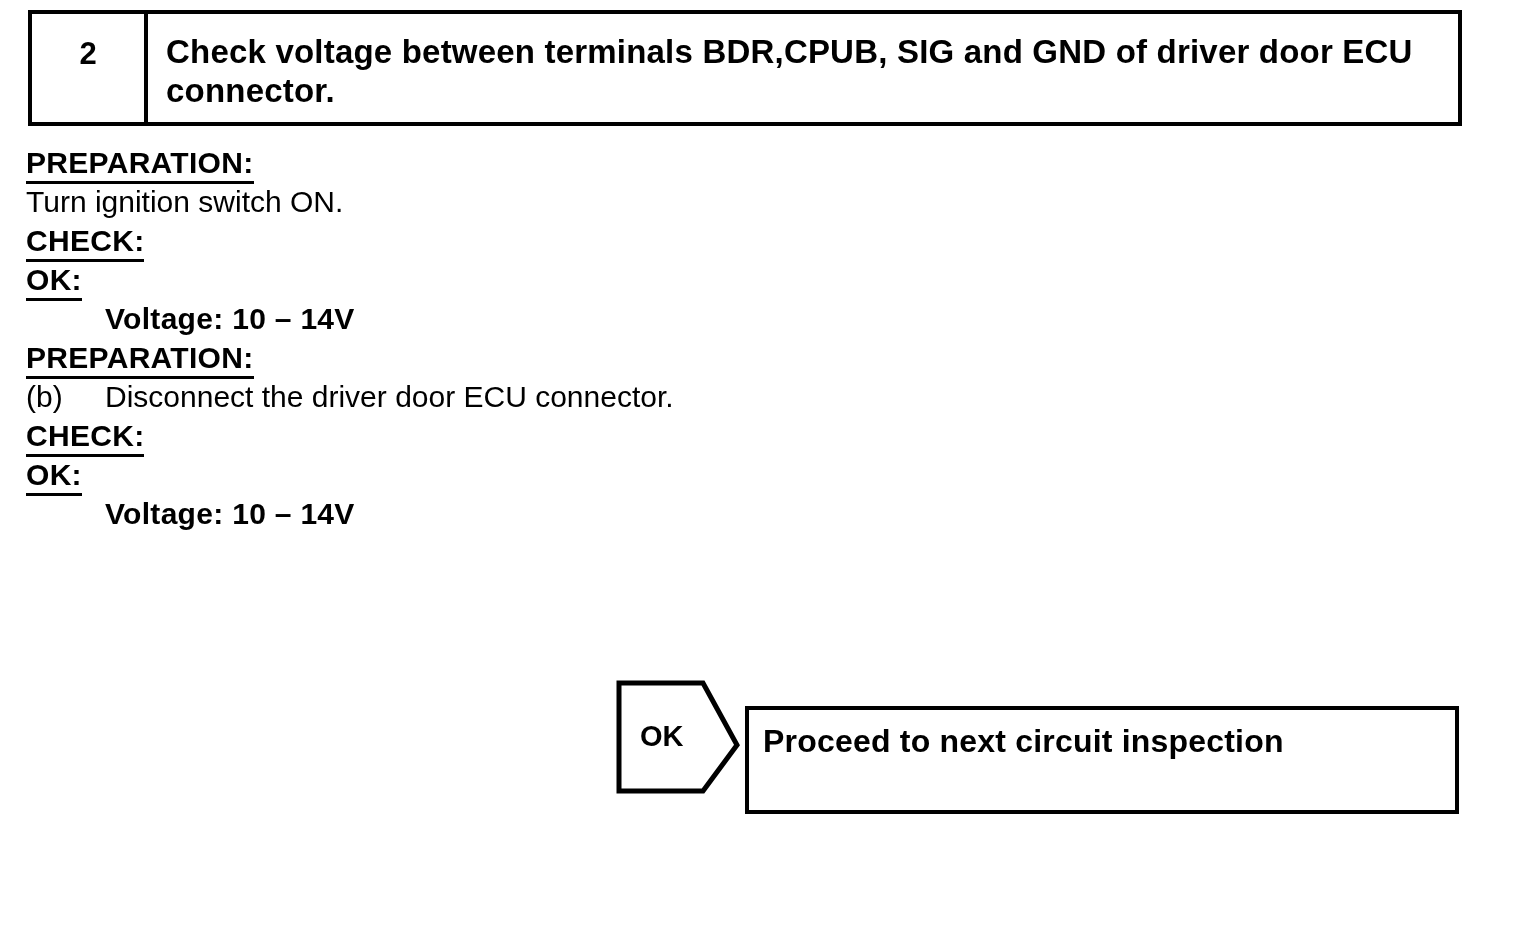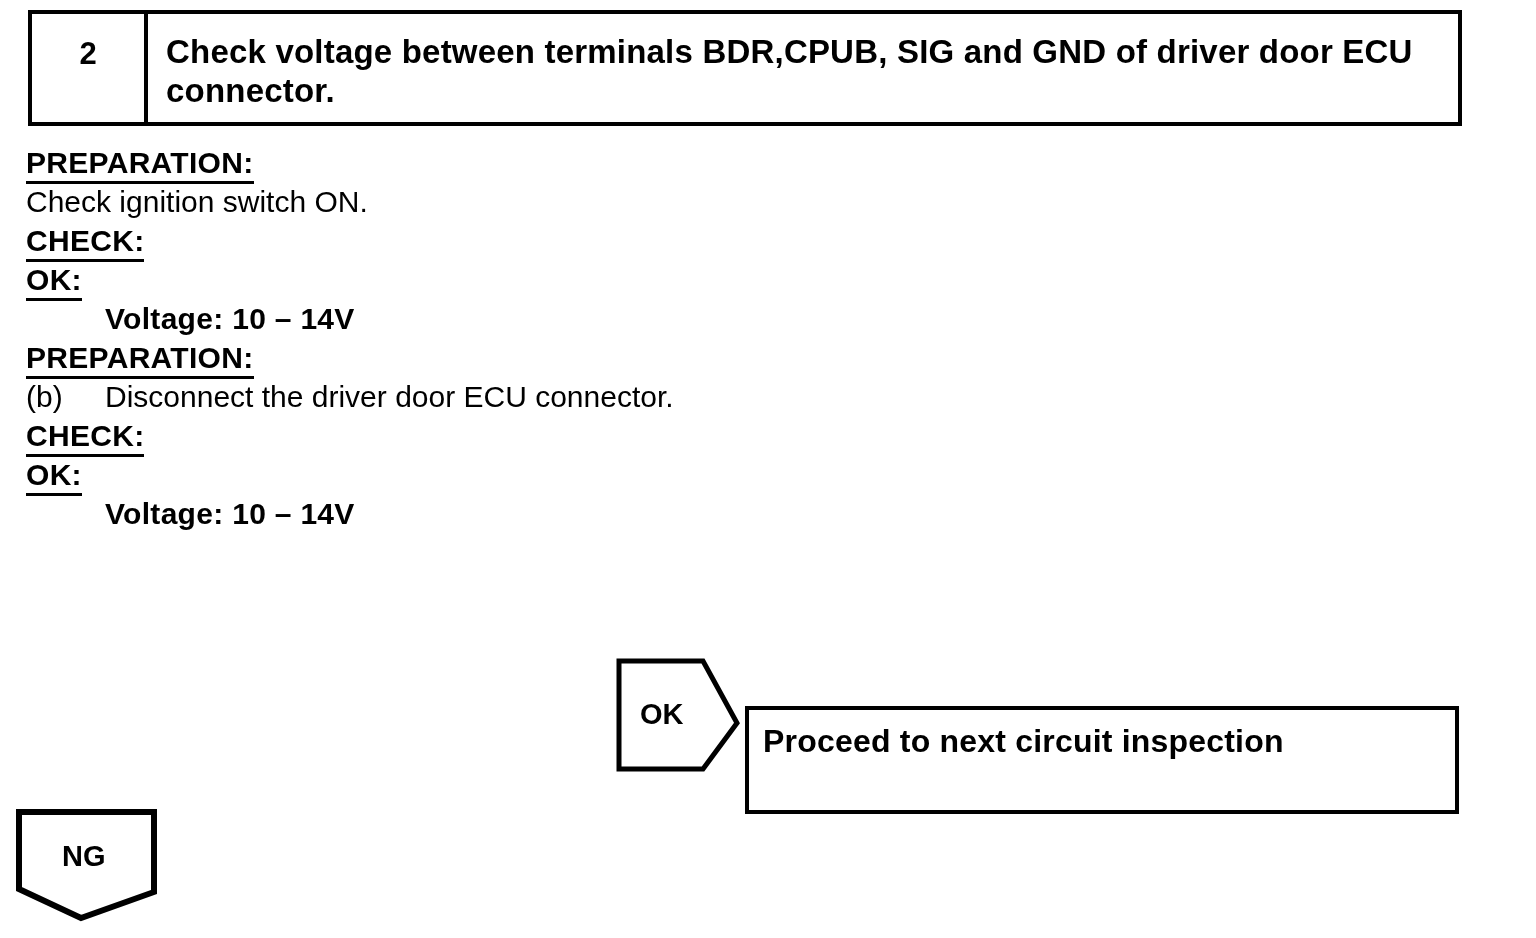--- a/index.html
+++ b/index.html
@@ -63,21 +63,21 @@
   .line.spec-line { font-weight: bold; padding-left: 79px; letter-spacing: 0.3px; }
   .line.step-line { font-weight: normal; }
   .line.step-line .marker {
     display: inline-block;
     width: 79px;
   }
 
   
   .ok-shape {
     position: absolute;
-    left: 616px; top: 658px;
+    left: 616px; top: 680px;
     width: 124px; height: 114px;
   }
   .ok-shape .shape-label, .ng-shape .shape-label {
     position: absolute;
     font-weight: bold;
     font-size: 29px;
   }
   .ok-shape .shape-label { left: 24px; top: 40px; }
 
   .result-box {
@@ -109,21 +109,21 @@
 
 <div class="page">
 
   <div class="step-box">
     <div class="step-num-cell">2</div>
     <div class="step-title-cell">Check voltage between terminals BDR,CPUB, SIG and GND of driver door ECU connector.</div>
   </div>
 
   <div class="procedure">
     <div class="line label-line"><span class="label-text">PREPARATION:</span></div>
-    <div class="line body-line">Check ignition switch ON.</div>
+    <div class="line body-line">Turn ignition switch ON.</div>
     <div class="line label-line"><span class="label-text">CHECK:</span></div>
     <div class="line label-line"><span class="label-text">OK:</span></div>
     <div class="line spec-line">Voltage: 10 – 14V</div>
     <div class="line label-line"><span class="label-text">PREPARATION:</span></div>
     <div class="line step-line"><span class="marker">(b)</span><span>Disconnect the driver door ECU connector.</span></div>
     <div class="line label-line"><span class="label-text">CHECK:</span></div>
     <div class="line label-line"><span class="label-text">OK:</span></div>
     <div class="line spec-line">Voltage: 10 – 14V</div>
   </div>
 
@@ -131,20 +131,14 @@
     <svg width="124" height="114" viewBox="0 0 124 114">
       <polygon points="3,3 87,3 121,65 87,111 3,111" fill="#ffffff" stroke="#000000" stroke-width="5" stroke-linejoin="miter"></polygon>
     </svg>
     <div class="shape-label">OK</div>
   </div>
 
   <div class="result-box">
     <div>Proceed to next circuit inspection</div>
   </div>
 
-  <div class="ng-shape">
-    <svg width="143" height="116" viewBox="0 0 143 116">
-      <polygon points="4,4 139,4 139,84 66,110 4,81" fill="#ffffff" stroke="#000000" stroke-width="6" stroke-linejoin="miter"></polygon>
-    </svg>
-    <div class="shape-label">NG</div>
-  </div>
 
 </div>
 
 </body></html>

